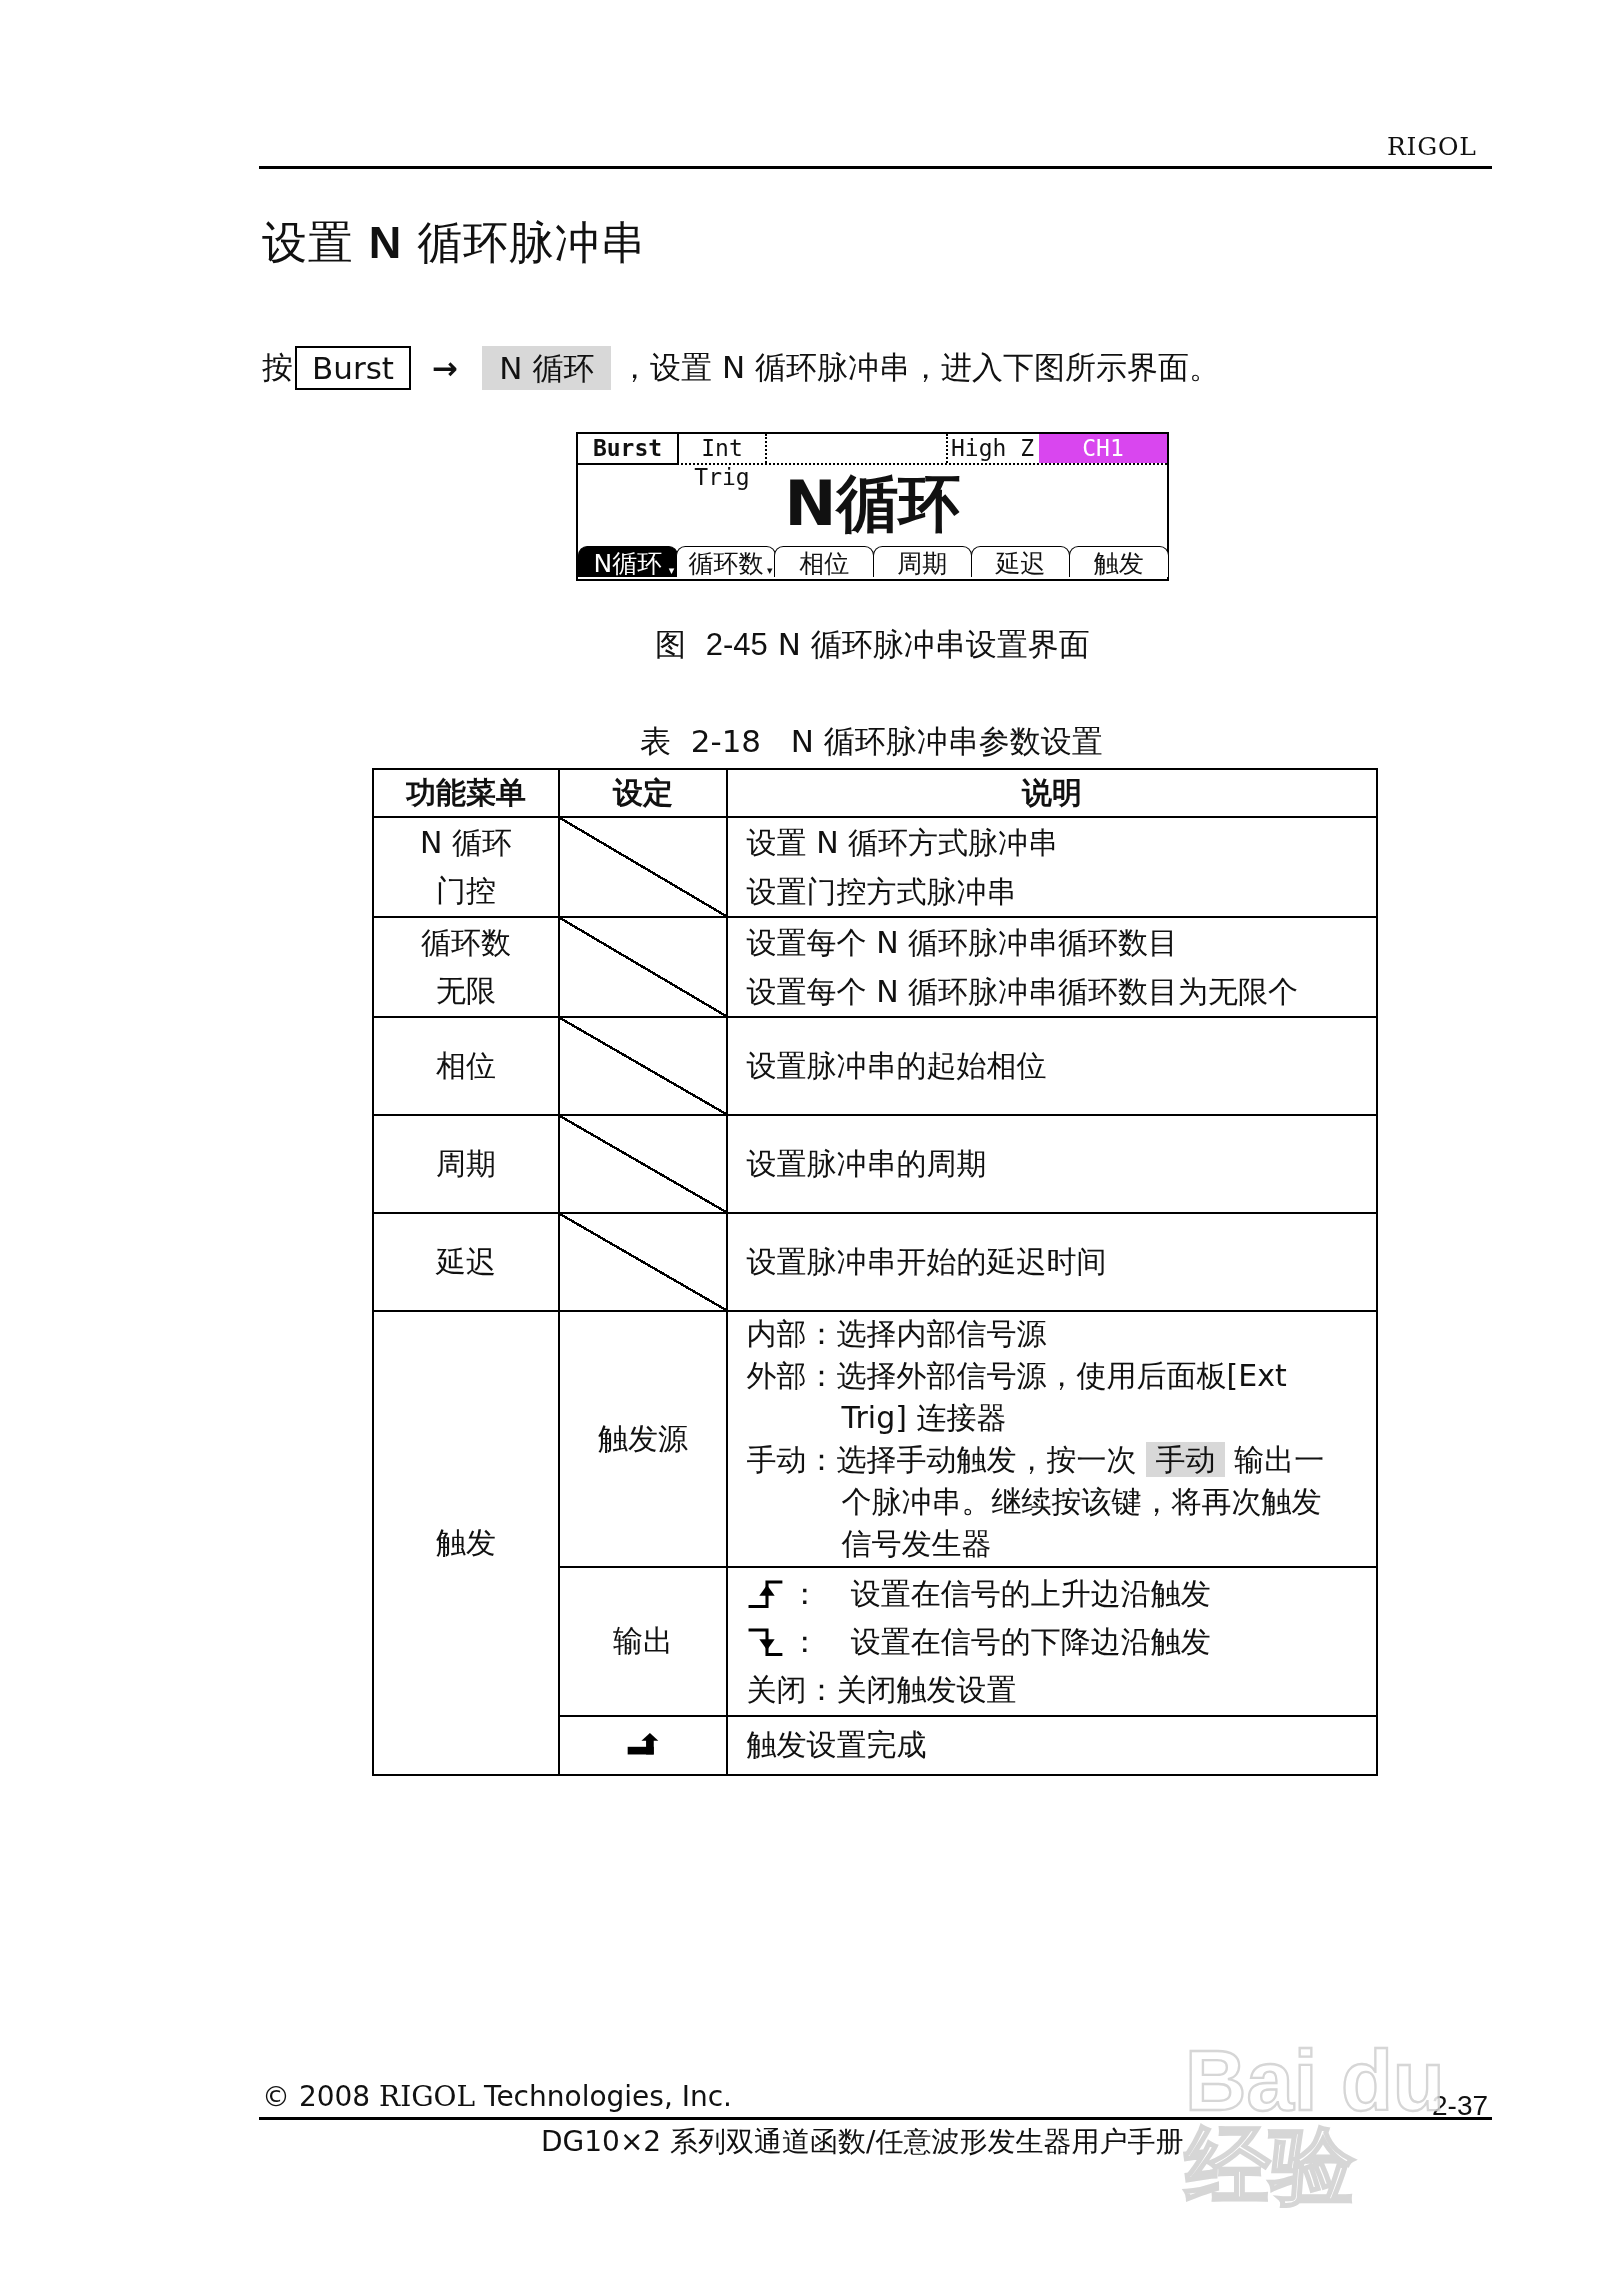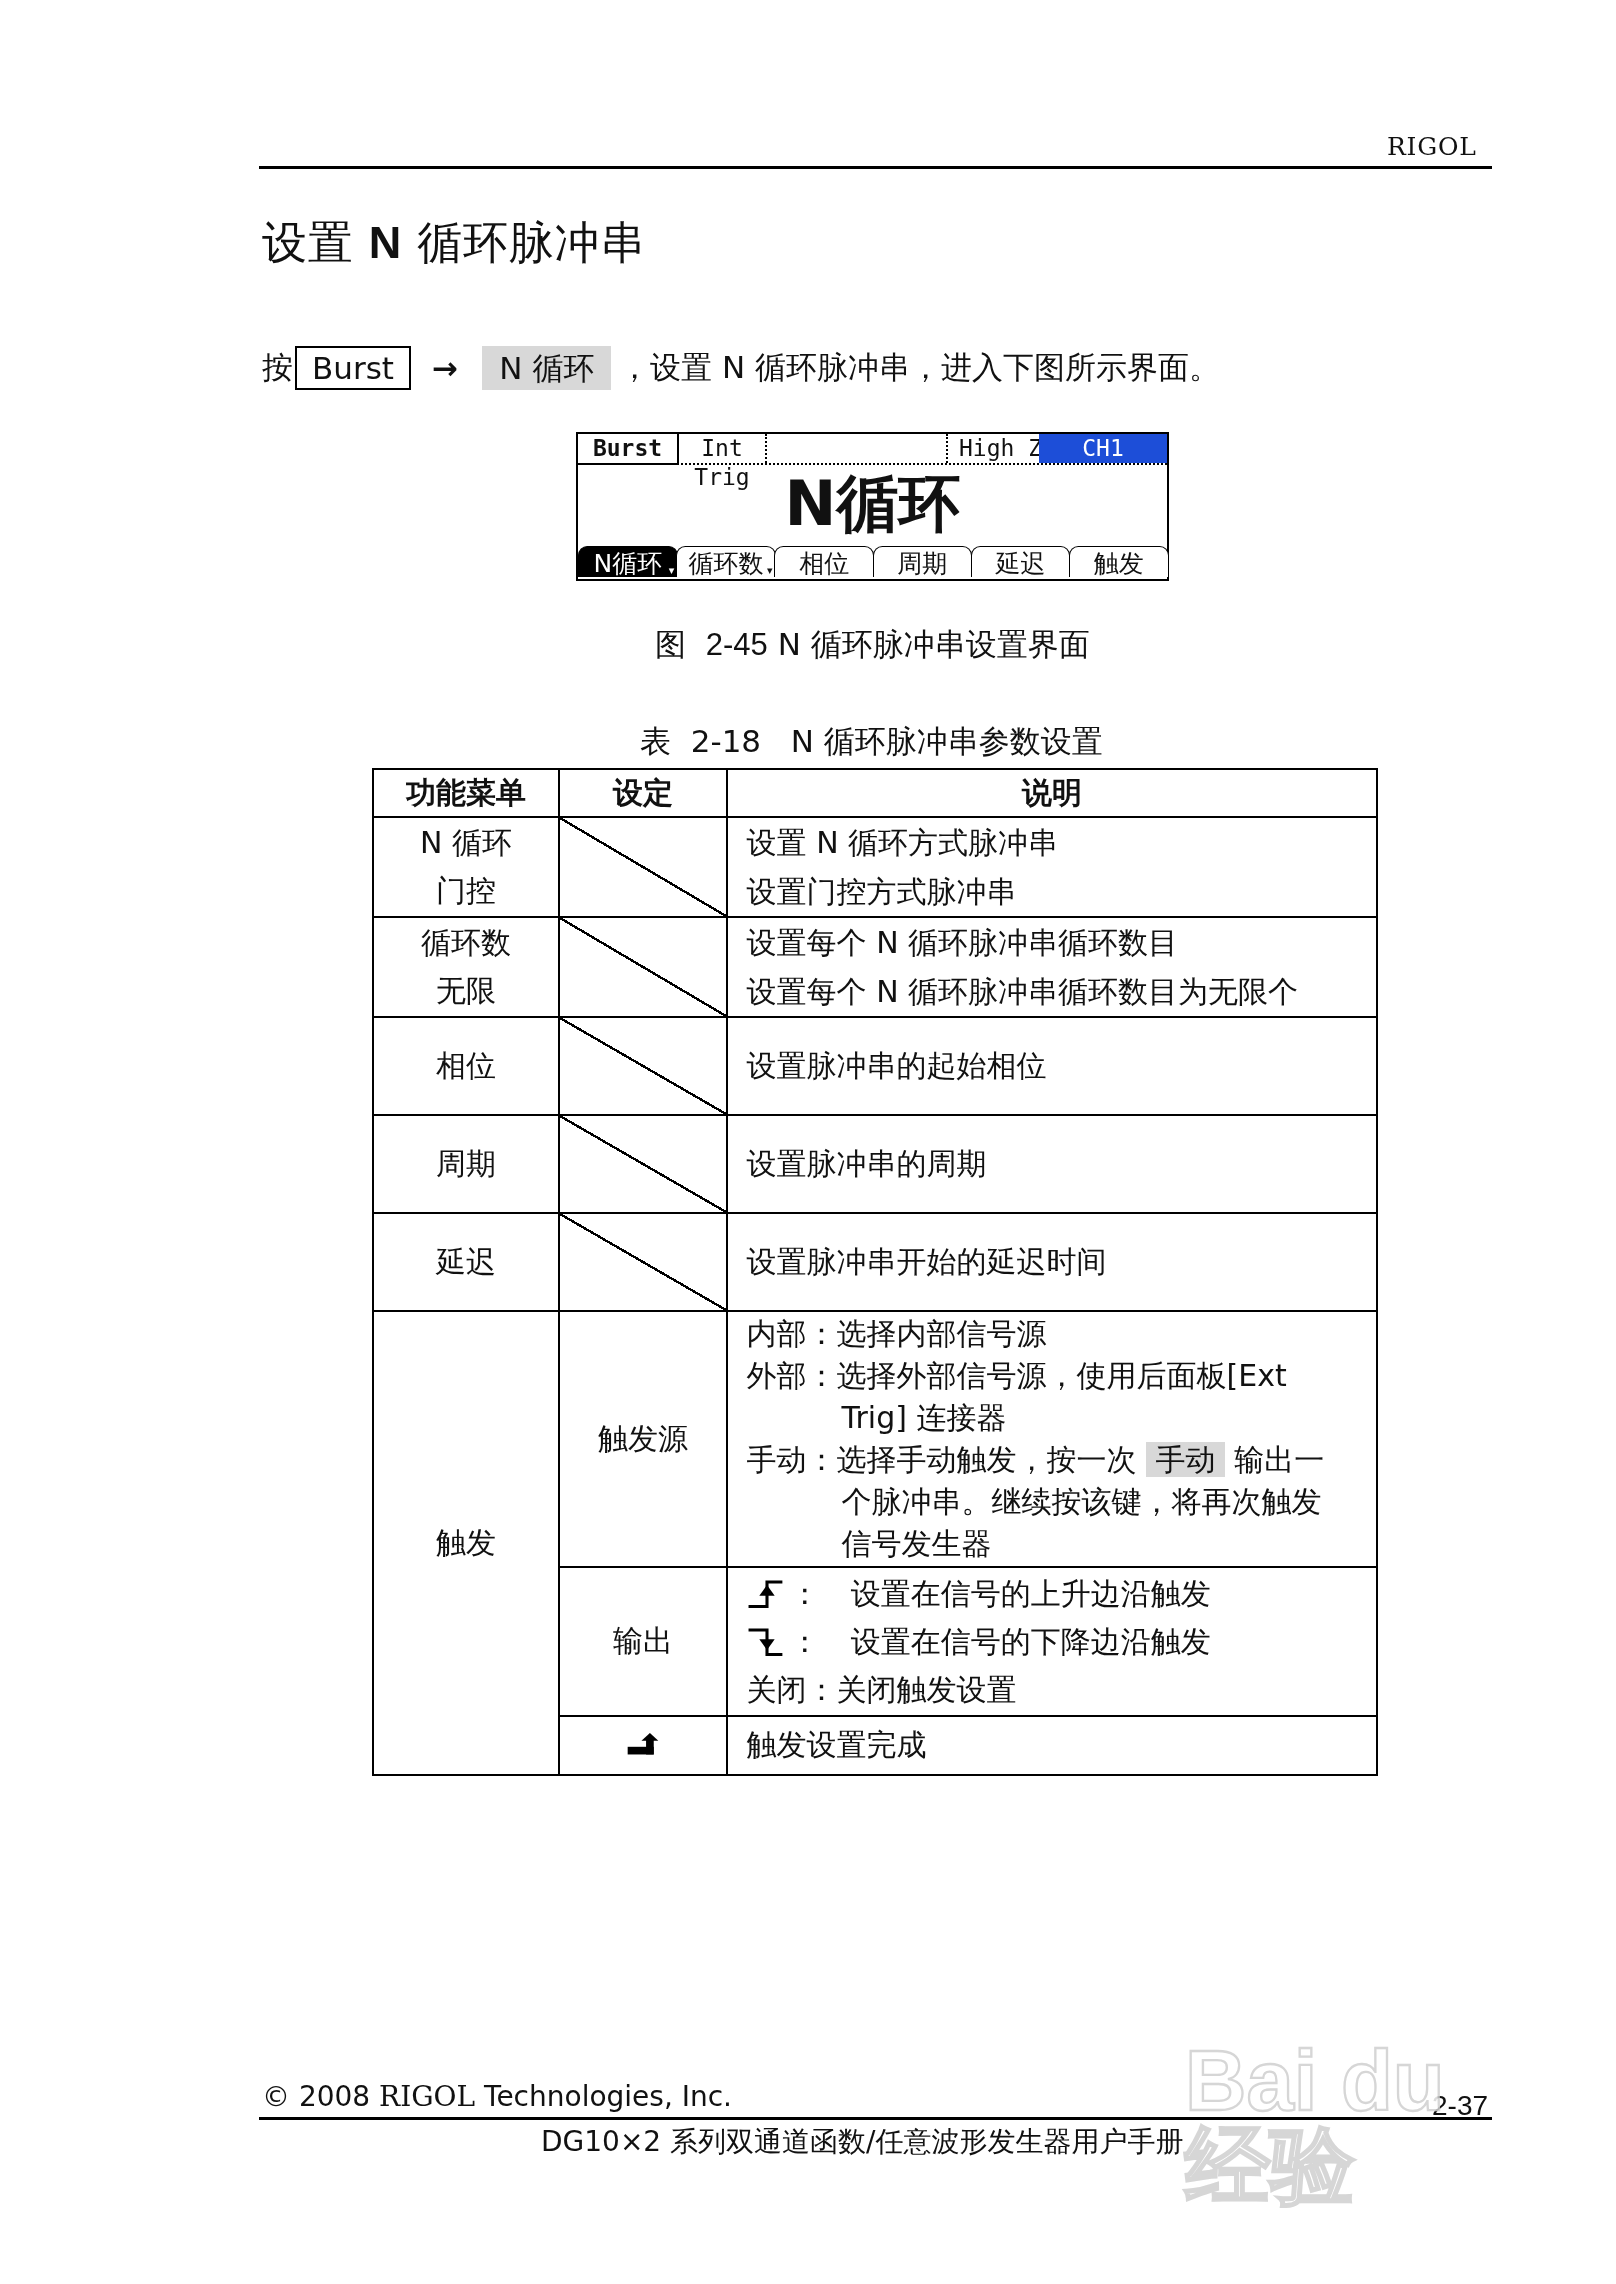--- a/index.html
+++ b/index.html
@@ -22,22 +22,22 @@
   .arrow { margin:0 4.6px 0 9.3px; font-weight:bold; }
 
   
   #lcd { left:576px; top:432px; width:593px; height:149px; border:2.3px solid #000; background:#fff; box-sizing:border-box; }
   .lcd-status { position:absolute; left:0; top:0; width:100%; height:31px; border-bottom:2.3px dotted #000; box-sizing:border-box;
                font-family:"DejaVu Sans Mono", monospace; font-size:23px; }
   .lcd-seg { position:absolute; top:0; height:29px; line-height:29px; box-sizing:border-box; text-align:center; }
   #seg-mode { left:0; width:101px; font-weight:bold; border-right:2.3px solid #000; border-bottom:2.3px solid #000; height:31px; }
   #seg-trig { left:101px; width:88px; border-right:2.3px dotted #000; }
   #seg-blank { left:190px; width:180px; border-right:2.3px dotted #000; }
-  #seg-imp { left:370px; width:89px;margin-left:8px; }
-  #seg-ch { left:461px; width:128px; background:#1d4ed8; color:#fff; }
+  #seg-imp { left:370px; width:89px; }
+  #seg-ch { left:461px; width:128px; background:#d946ef; color:#fff; }
   #lcd-main { position:absolute; left:0; top:33px; width:100%; height:74px; text-align:center; font-size:62px; line-height:74px; font-weight:bold; }
   .lcd-menu { position:absolute; left:0; bottom:0; width:100%; height:33px; display:flex; }
   .lcd-menu .m { flex:1; height:31px; line-height:33px; text-align:center; font-size:25px; border:1.5px solid #000; border-bottom:none;
                  border-radius:9.3px 9.3px 0 0; box-sizing:border-box; margin-right:-1.5px; position:relative; background:#fff; }
   .lcd-menu .m.active { background:#000; color:#fff; }
   .lcd-menu .m .tri { position:absolute; right:2.3px; bottom:1.5px; font-size:11px; line-height:11px; }
 
   #fig-cap { left:655px; top:624px; font-size:31px; }
   #fig-cap .n { font-family:"Liberation Sans", sans-serif; }
   #tab-cap { left:640px; top:721px; font-size:31px; }

